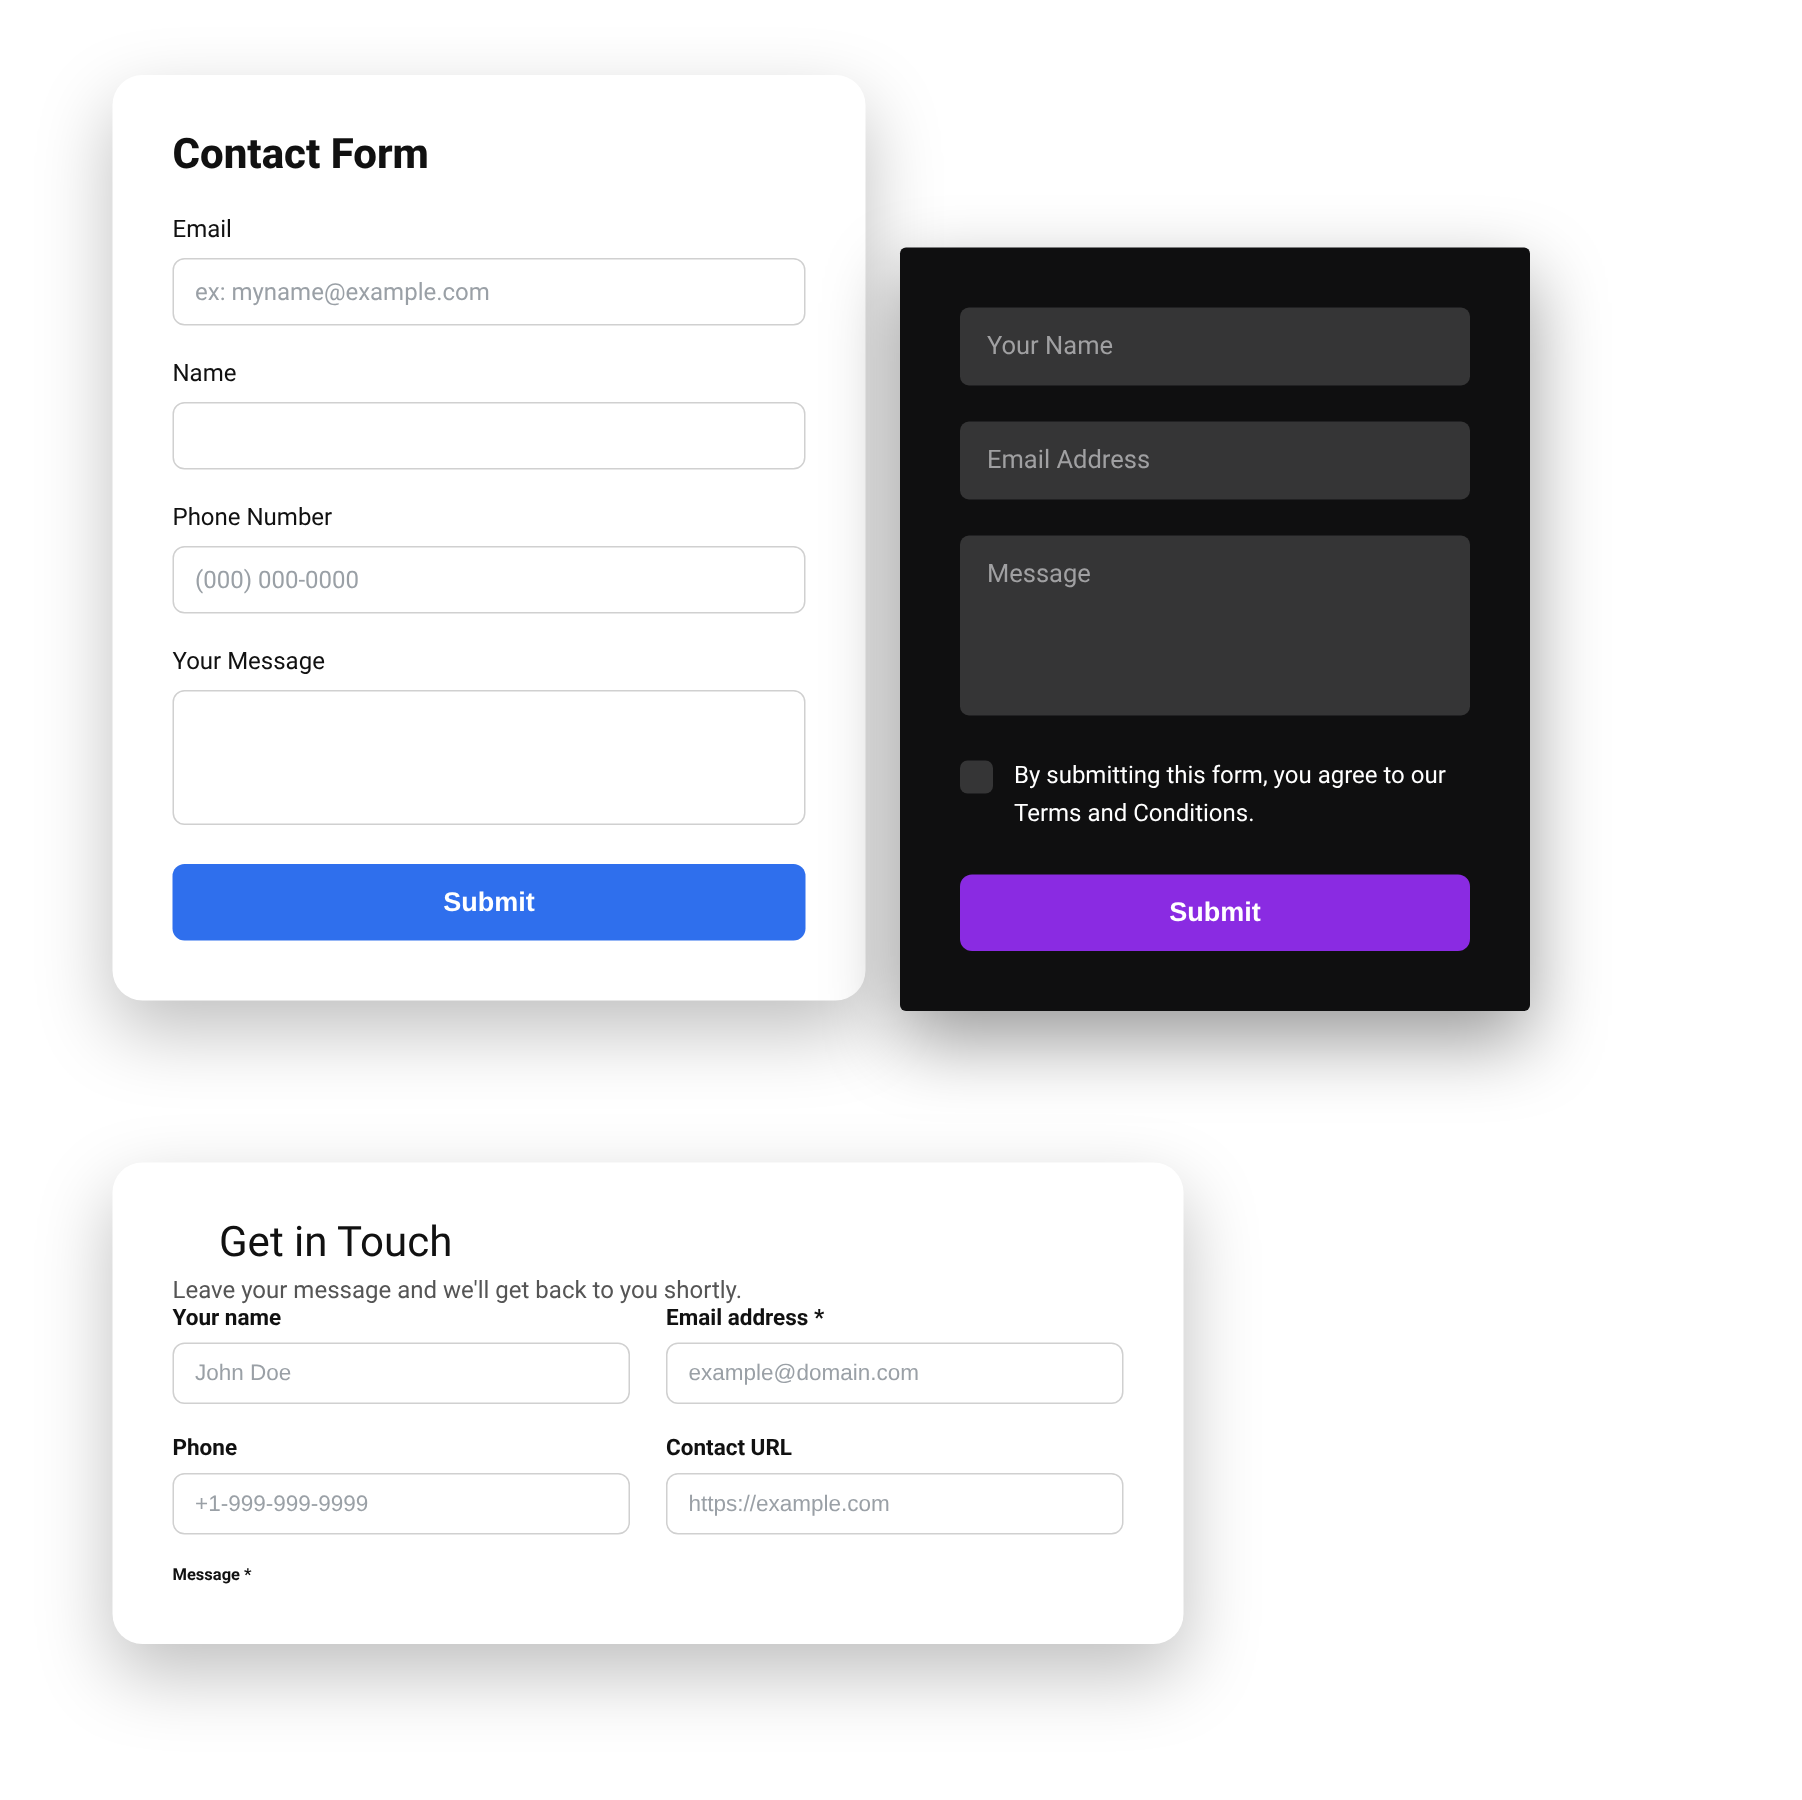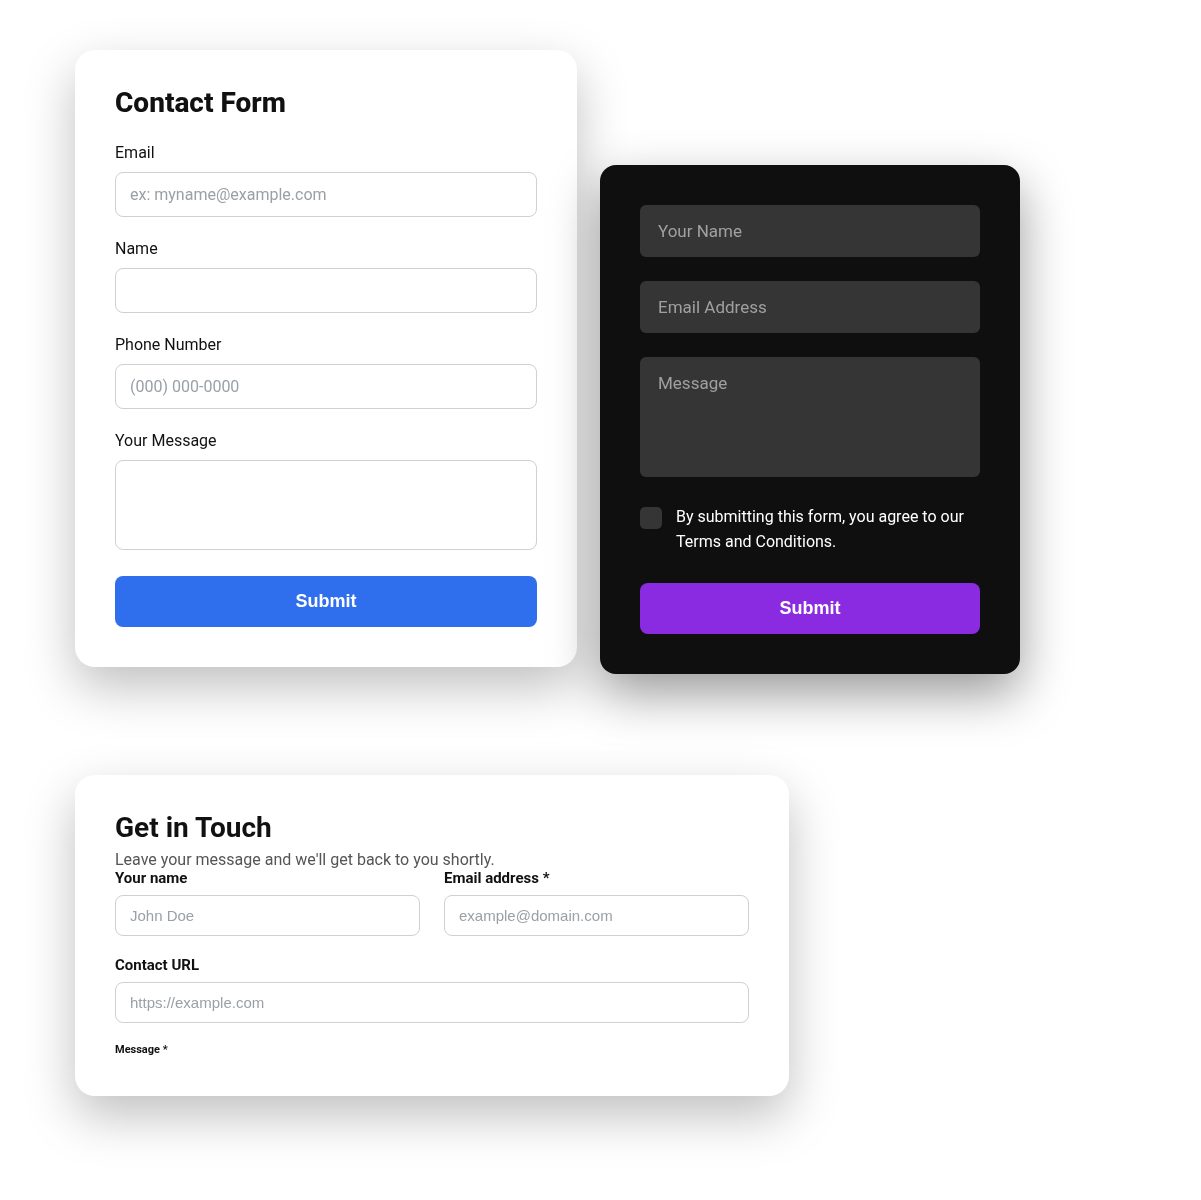--- a/index.html
+++ b/index.html
@@ -73,21 +73,21 @@
       cursor: pointer;
     }
 
     
     .card2 {
       position: absolute;
       top: 165px;
       left: 600px;
       width: 420px;
       background: #0f0f10;
-      border-radius: 16px;
+      border-radius: 4px;
       padding: 40px;
       box-shadow: 0 20px 50px rgba(0,0,0,0.4);
     }
     .card2 input[type="text"],
     .card2 textarea {
       width: 100%;
       background: #353536;
       border: none;
       border-radius: 6px;
       padding: 16px 18px;
@@ -142,23 +142,24 @@
       top: 775px;
       left: 75px;
       width: 714px;
       background: #fff;
       border-radius: 20px;
       padding: 36px 40px 40px 40px;
       box-shadow: 0 20px 50px rgba(0,0,0,0.25);
     }
     .card3 h2 {
       font-size: 28px;
-      font-weight: 700;
+      font-weight: 400;
       color: #111;
       margin-bottom: 6px;
+      margin-left: 31px;
     }
     .card3 .subtitle {
       font-size: 16px;
       color: #555;
     }
     .card3 .row {
       display: flex;
       gap: 24px;
       margin-bottom: 20px;
     }
@@ -243,19 +244,23 @@
       <input type="text" placeholder="John Doe" style="">
     </div>
     <div class="col">
       <label class="field-label">Email address *</label>
       <input type="text" placeholder="example@domain.com" style="">
     </div>
   </div>
 
   <div class="row">
     <div class="col">
+      <label class="field-label">Phone</label>
+      <input type="text" placeholder="+1-999-999-9999" style="">
+    </div>
+    <div class="col">
       <label class="field-label">Contact URL</label>
       <input type="text" placeholder="https://example.com" style="">
     </div>
   </div>
 
   <div class="message-label">Message *</div>
 </div>
 
 </body></html>

